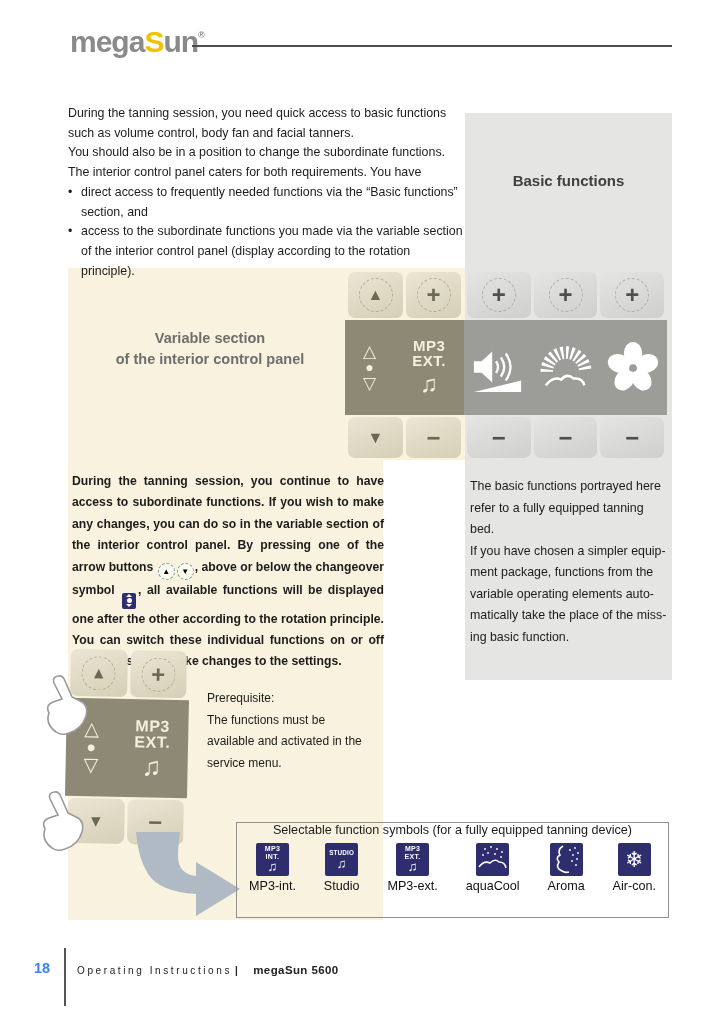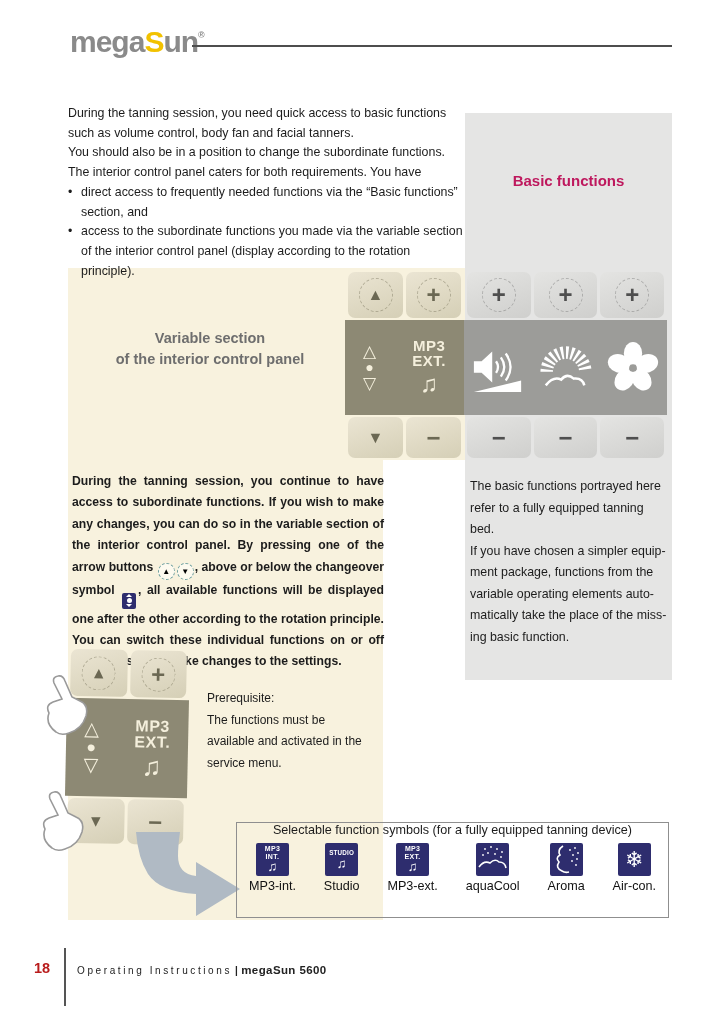--- a/index.html
+++ b/index.html
@@ -18,21 +18,21 @@
   .gray-box{left:465px;top:113px;width:207px;height:567px;background:#e5e5e4;}
   .cream-top{left:68px;top:268px;width:397px;height:192px;background:#f8f2de;}
   .cream-bottom{left:68px;top:460px;width:315px;height:460px;background:#f8f2de;}
 
   
   .intro{left:68px;top:104px;width:396px;font-size:12.4px;line-height:19.7px;}
   .bullet-row{display:flex;}
   .bullet-row .dot{width:13px;flex:none;}
 
   .basic-label{left:465px;top:172px;width:207px;text-align:center;
-               font-size:15px;font-weight:bold;color:#be185d;}
+               font-size:15px;font-weight:bold;color:#404040;}
 
   .caption{left:78px;top:328px;width:264px;text-align:center;font-weight:bold;
            font-size:14.5px;line-height:21px;color:#6e6e6e;}
 
   
   .panel-top{left:345px;top:270px;width:322px;height:190px;display:flex;}
   .half{display:flex;flex-direction:column;border-radius:4px;}
   .half-left{width:119px;}
   .half-right{width:203px;}
   .prow{display:flex;gap:3px;padding:2px 3px;box-sizing:border-box;}
@@ -98,24 +98,24 @@
   .sym-item{display:flex;flex-direction:column;align-items:center;}
   .sym-icon{width:33px;height:33px;background:#2e2d6e;border-radius:2px;color:#fff;
             display:flex;flex-direction:column;align-items:center;justify-content:center;}
   .sym-icon .tl{font-size:7px;font-weight:bold;line-height:7.5px;letter-spacing:.3px;}
   .sym-icon .tl-s{font-size:6.3px;font-weight:bold;line-height:8px;letter-spacing:.2px;}
   .sym-icon .nnote{font-size:13px;line-height:14px;}
   .sym-icon .flake{font-size:22px;line-height:22px;}
   .sym-label{font-size:12.6px;margin-top:3px;color:#111;text-align:right;}
 
   
-  .pagenum{left:34px;top:960px;font-size:14.5px;font-weight:bold;color:#b91c1c;}
+  .pagenum{left:34px;top:960px;font-size:14.5px;font-weight:bold;color:#3b82f6;}
   .vline{left:64px;top:948px;width:1.5px;height:58px;background:#555;}
   .ftext{left:77px;top:964px;font-size:10px;letter-spacing:2.6px;color:#222;}
-  .ftext .prod{font-weight:bold;font-size:11.5px;letter-spacing:.4px;}
+  .ftext .prod{font-weight:bold;font-size:11.5px;letter-spacing:.4px;margin-left:12px;}
   .ftext .sep{font-weight:bold;letter-spacing:.4px;margin:0 3px;}
 </style>
 </head>
 <body>
 
 <div class="page">
 
   <div class="abs logo"><span>mega</span><span class="s">S</span><span>un</span><span class="reg">®</span></div>
   <div class="abs header-line"></div>
 

